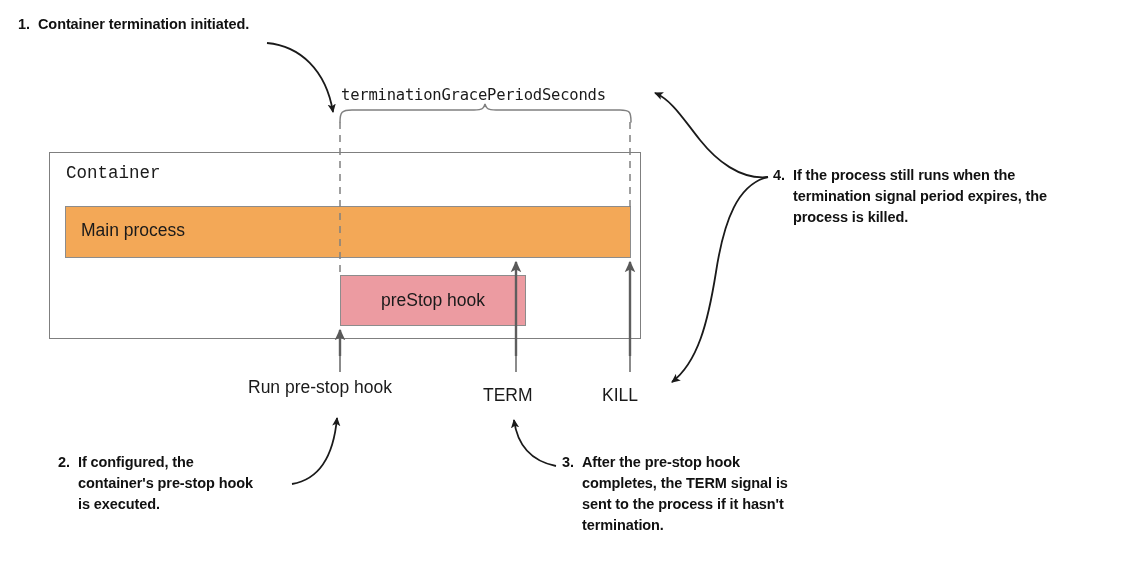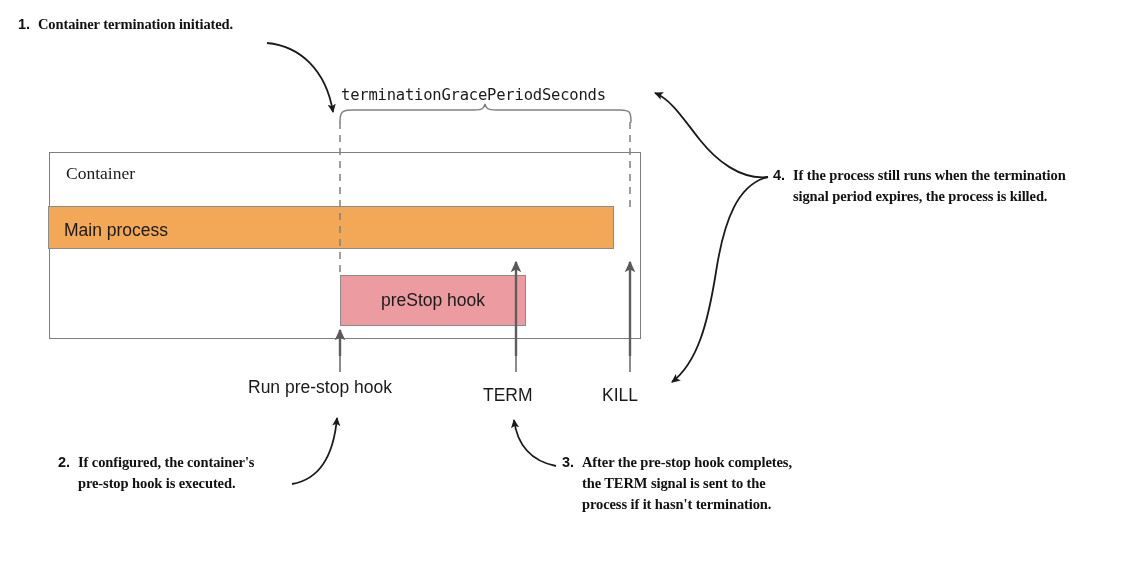--- a/index.html
+++ b/index.html
@@ -42,21 +42,20 @@
     color: #111111;
     letter-spacing: -0.1px;
   }
   .note .num {
     flex: 0 0 auto;
     width: 20px;
     text-align: left;
   }
   .note .body {
     flex: 1 1 auto;
-    font-family: Liberation Serif, serif;
   }
   #note-1 { left: 18px;  top: 14px;  width: 250px; }
   #note-2 { left: 58px;  top: 452px; width: 210px; }
   #note-3 { left: 562px; top: 452px; width: 250px; }
   #note-4 { left: 773px; top: 165px; width: 300px; }
 
   
   .container-box {
     position: absolute;
     left: 49px;
@@ -66,28 +65,28 @@
     border: 1.6px solid #7f7f7f;
     background: #ffffff;
     box-sizing: border-box;
   }
   .container-label {
     position: absolute;
     left: 66px;
     top: 163px;
     font-size: 17.5px;
     color: #1a1a1a;
-    font-family: Liberation Serif, serif;
+    font-family: Liberation Mono, monospace;
   }
   .main-process {
     position: absolute;
-    left: 48px;
+    left: 65px;
     top: 206px;
     width: 566px;
-    height: 43px;
+    height: 52px;
     background: #F3A857;
     border: 1.4px solid #8c8c8c;
     box-sizing: border-box;
     padding-left: 31px;
   }
   .main-process span {
     position: absolute;
     left: 15px;
     top: 13px;
     font-size: 17.5px;

